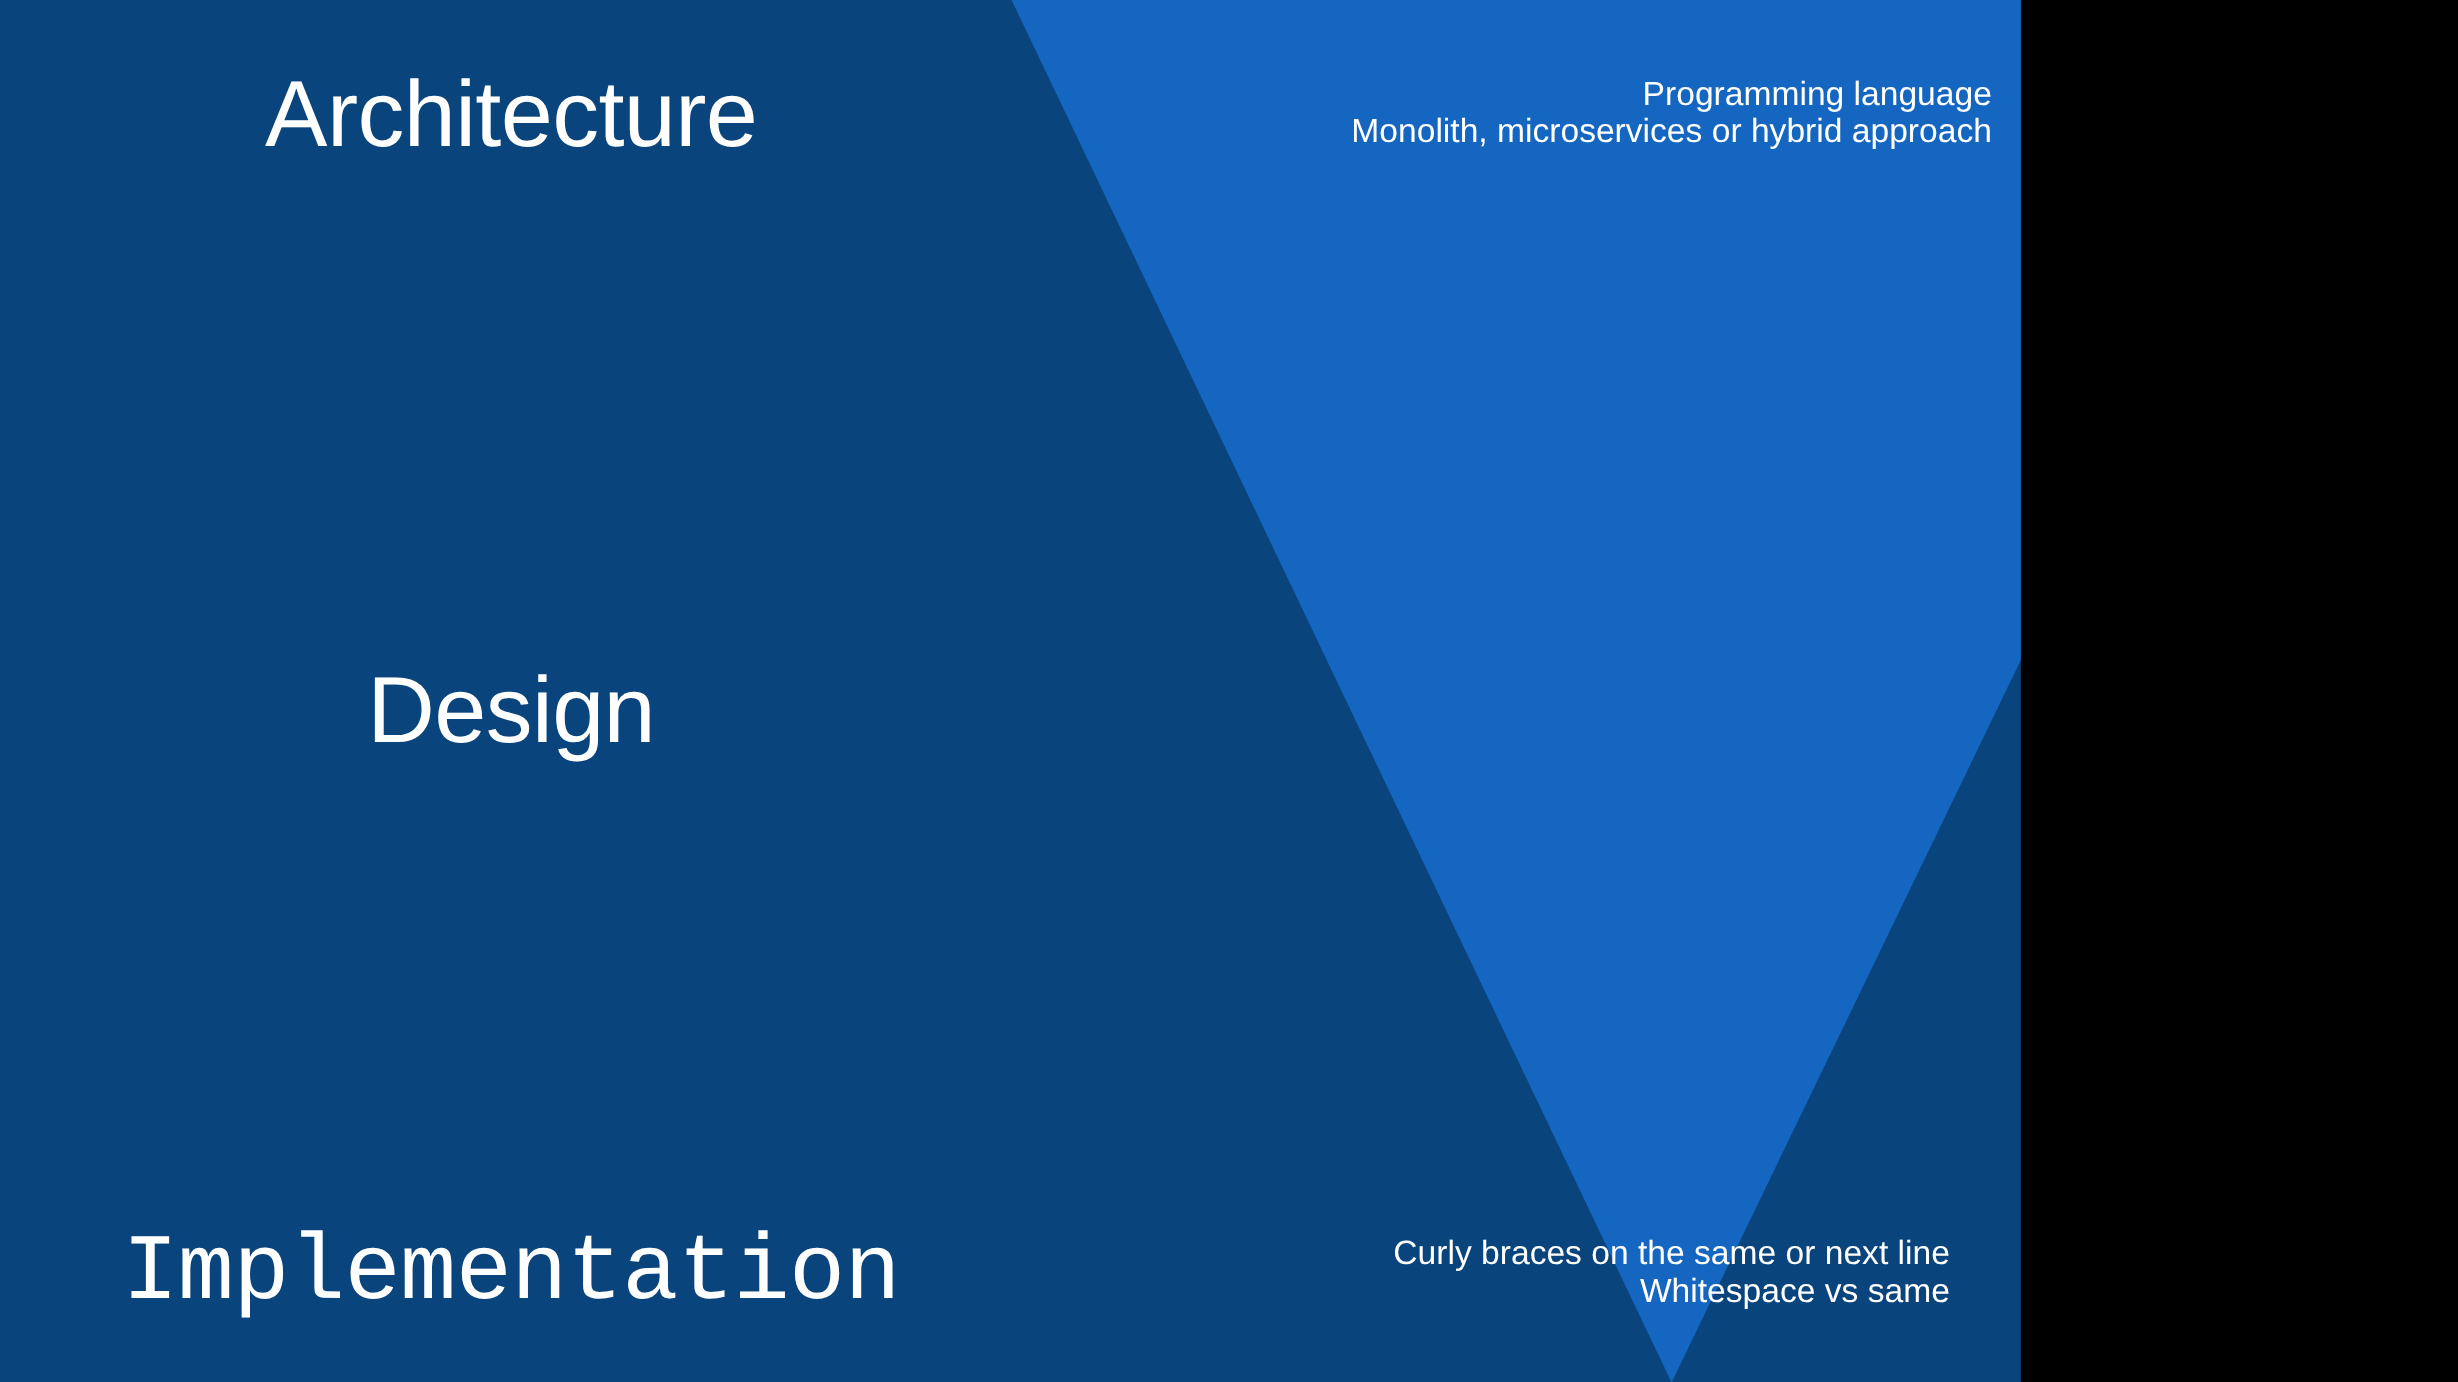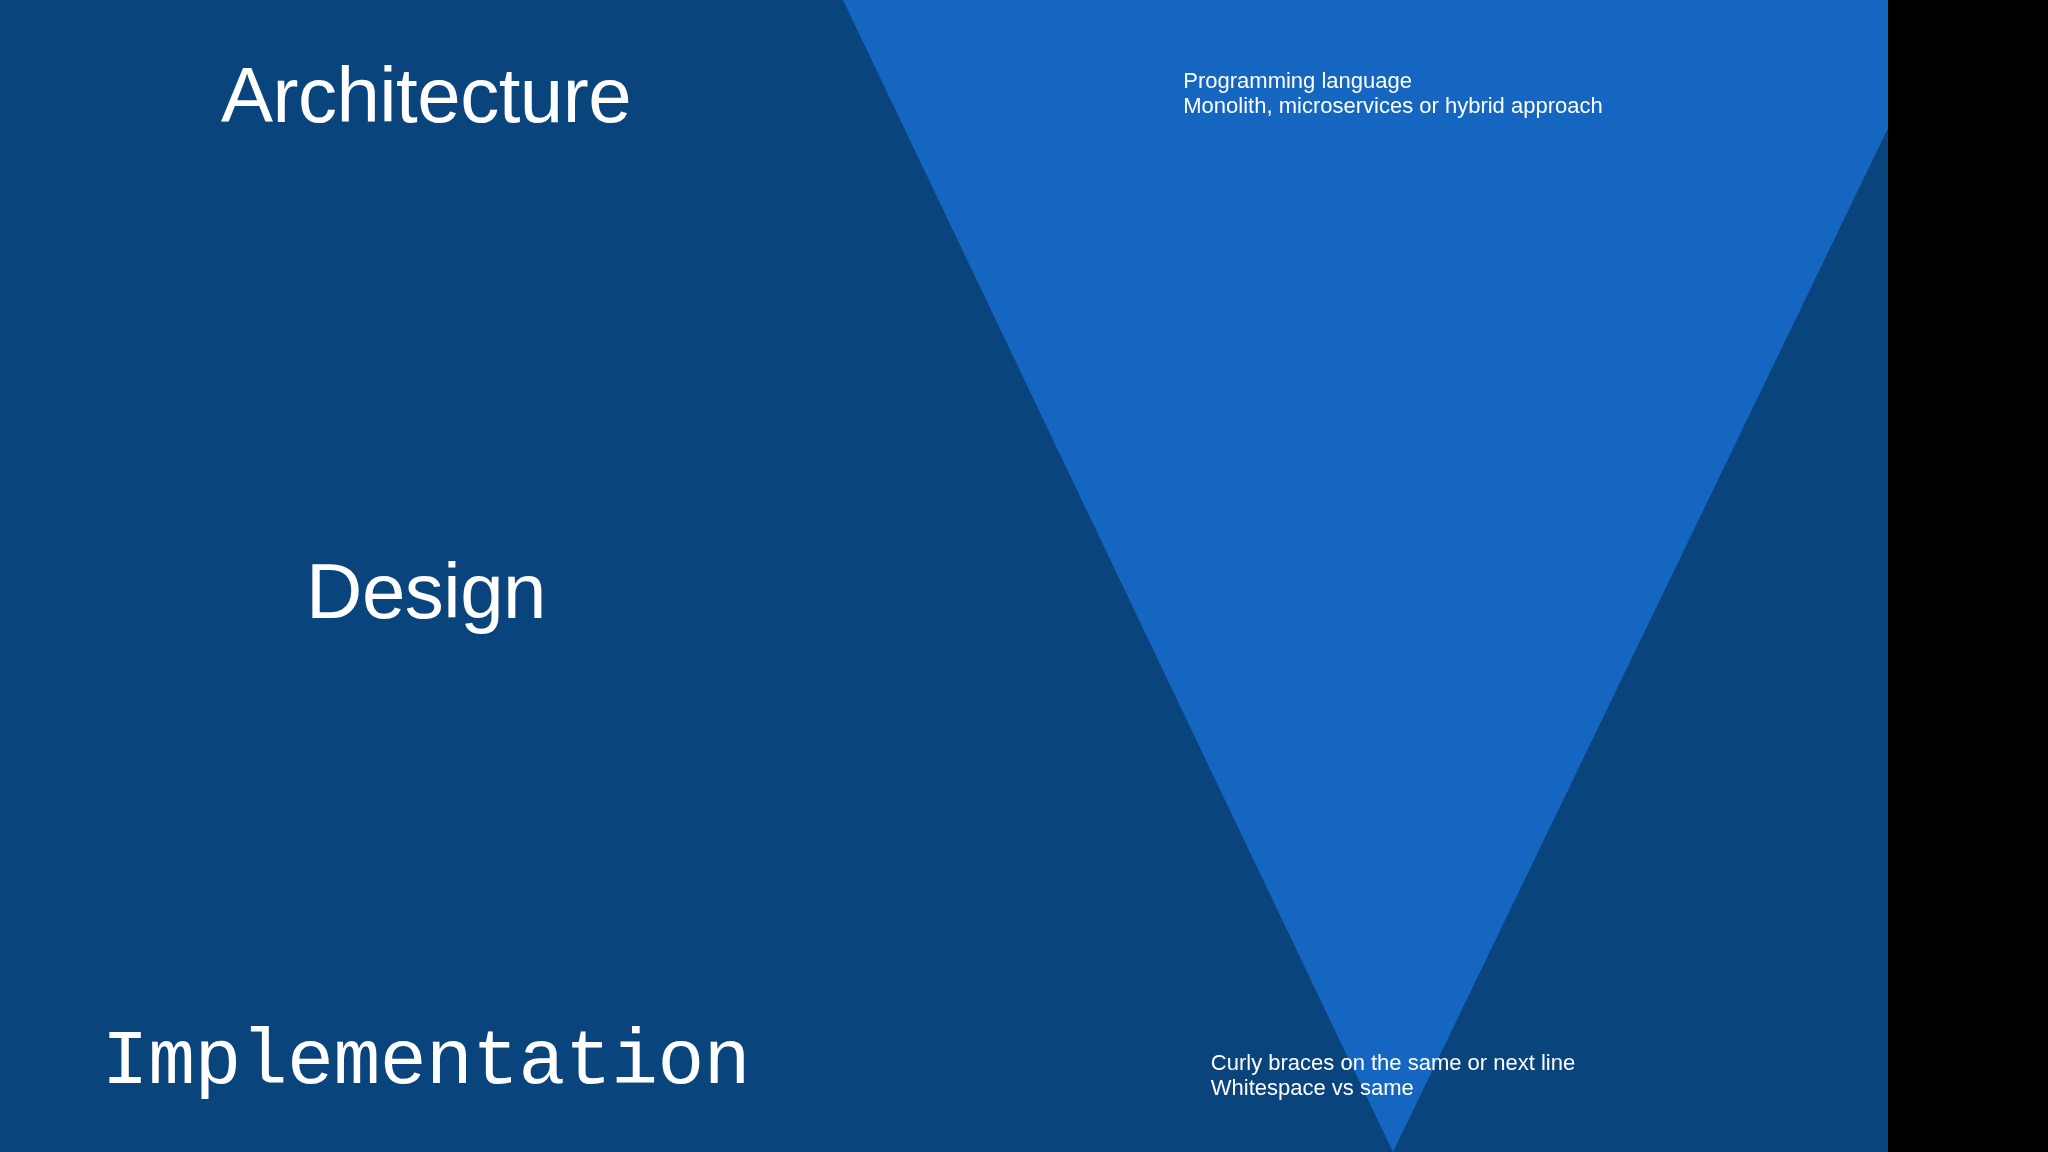--- a/index.html
+++ b/index.html
@@ -3,21 +3,21 @@
 <meta charset="utf-8">
 <title>Presentation Slide</title>
 <style>
   html, body {
     margin: 0;
     padding: 0;
     background: #000;
   }
   #slide {
     position: relative;
-    width: 1888px;
+    width: 1684px;
     height: 1152px;
     overflow: hidden;
     font-family: "Liberation Sans", "DejaVu Sans", sans-serif;
     background: #09447D;
   }
   #funnel-svg {
     position: absolute;
     left: 0;
     top: 0;
     width: 2048px;
@@ -32,36 +32,36 @@
     line-height: 1.05;
     letter-spacing: -0.5px;
     white-space: nowrap;
     text-align: center;
     transform: translate(-50%, -50%);
   }
   .detail-block {
     position: absolute;
     color: #FFFFFF;
     font-weight: 300;
-    font-size: 22px;
+    font-size: 28px;
     line-height: 1.12;
-    text-align: left;
+    text-align: right;
     white-space: nowrap;
     transform: translate(-50%, -50%);
   }
   .detail-line {
     display: block;
   }
   
   #label-architecture   { left: 426px;  top: 96px;   }
   #label-design         { left: 426px;  top: 580px; margin-top: 12px;  }
   #label-implementation { left: 426px;  top: 1063px; }
 
   #details-architecture   { left: 1393px; top: 94px;   }
-  #details-implementation { left: 1393px; top: 1060px; margin-top: 16px; }
+  #details-implementation { left: 1393px; top: 1060px; }
 </style>
 </head>
 <body>
 
 <div id="slide" style="background: rgb(9, 68, 125);">
 
   <svg id="funnel-svg" viewBox="0 0 2048 1152" preserveAspectRatio="none" aria-hidden="true">
     <polygon id="funnel-shape" points="843,0 1950,0 1393,1152" fill="#1566C0"></polygon>
   </svg>
 

